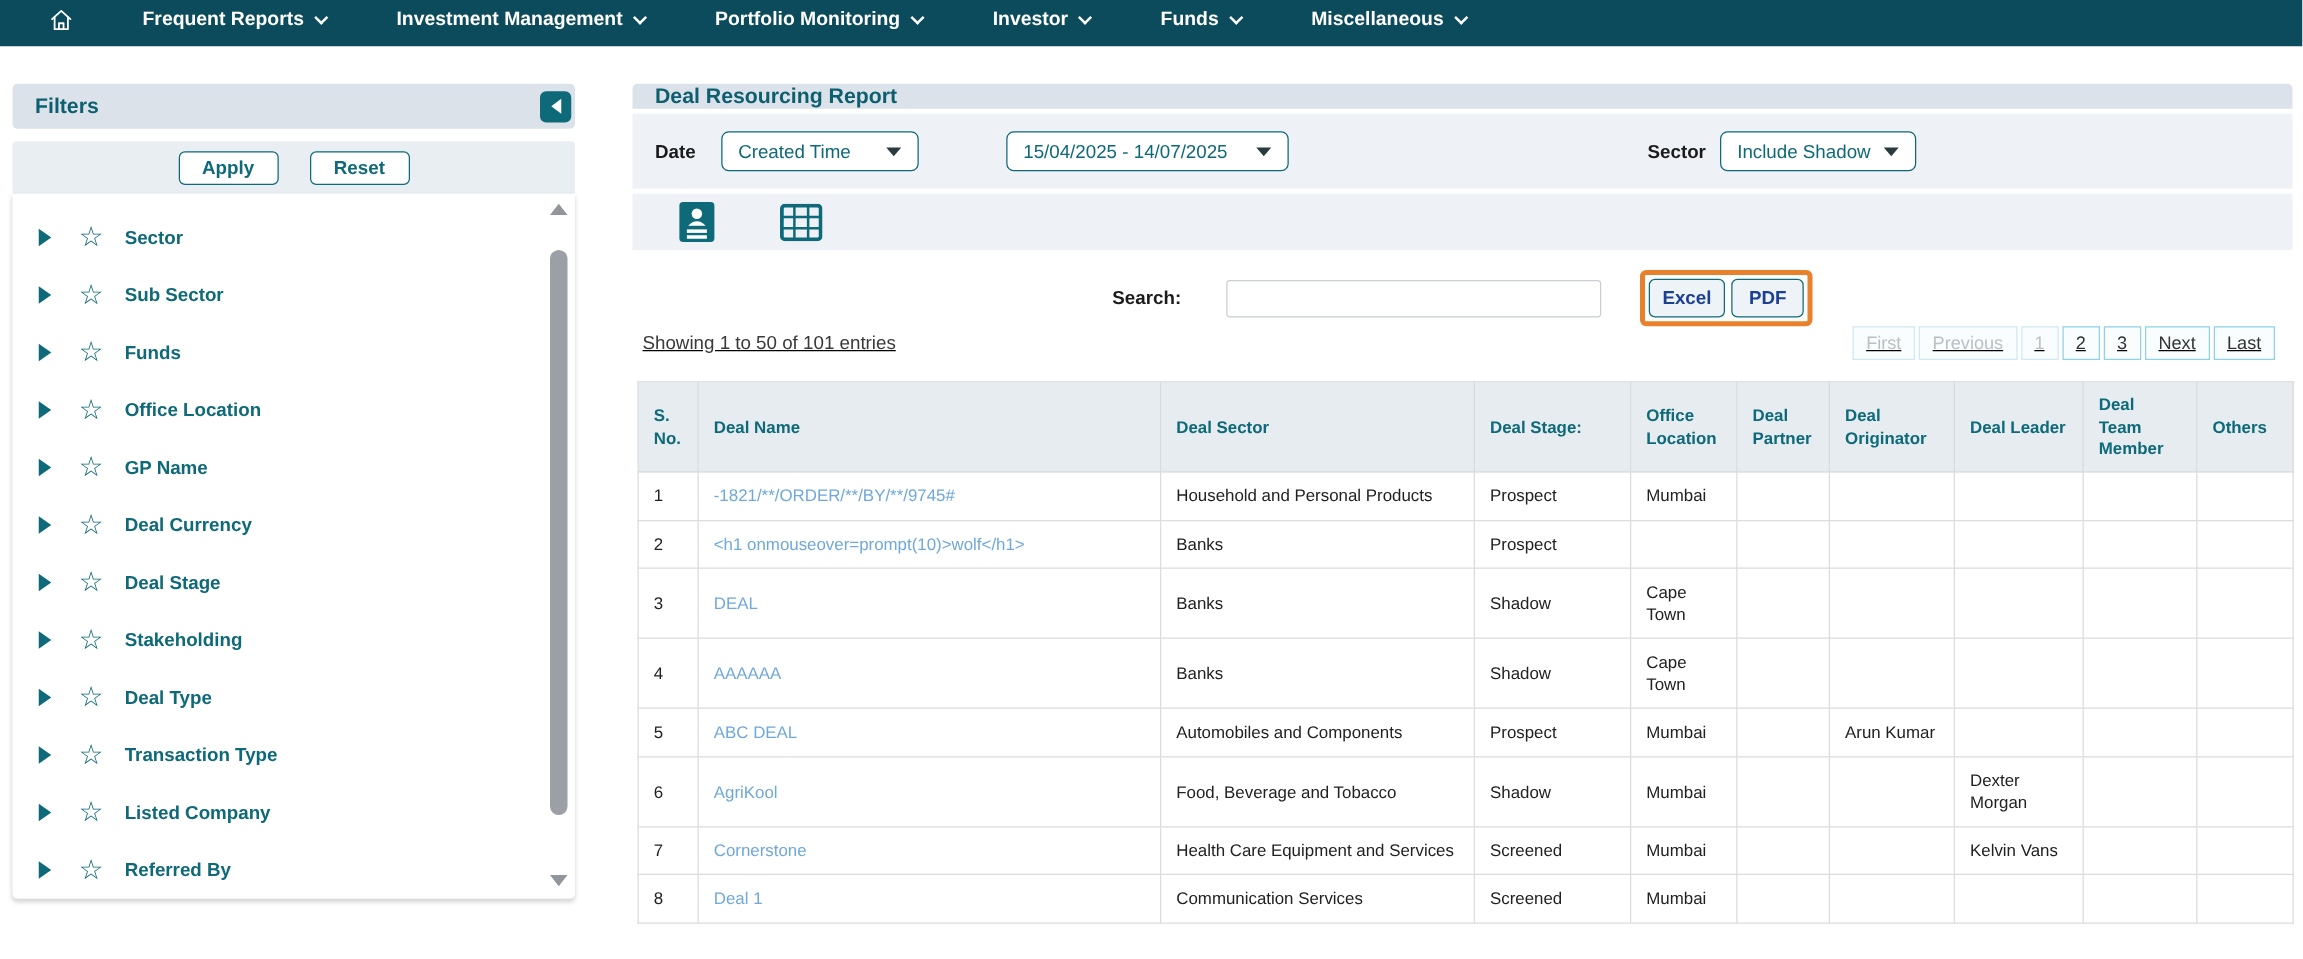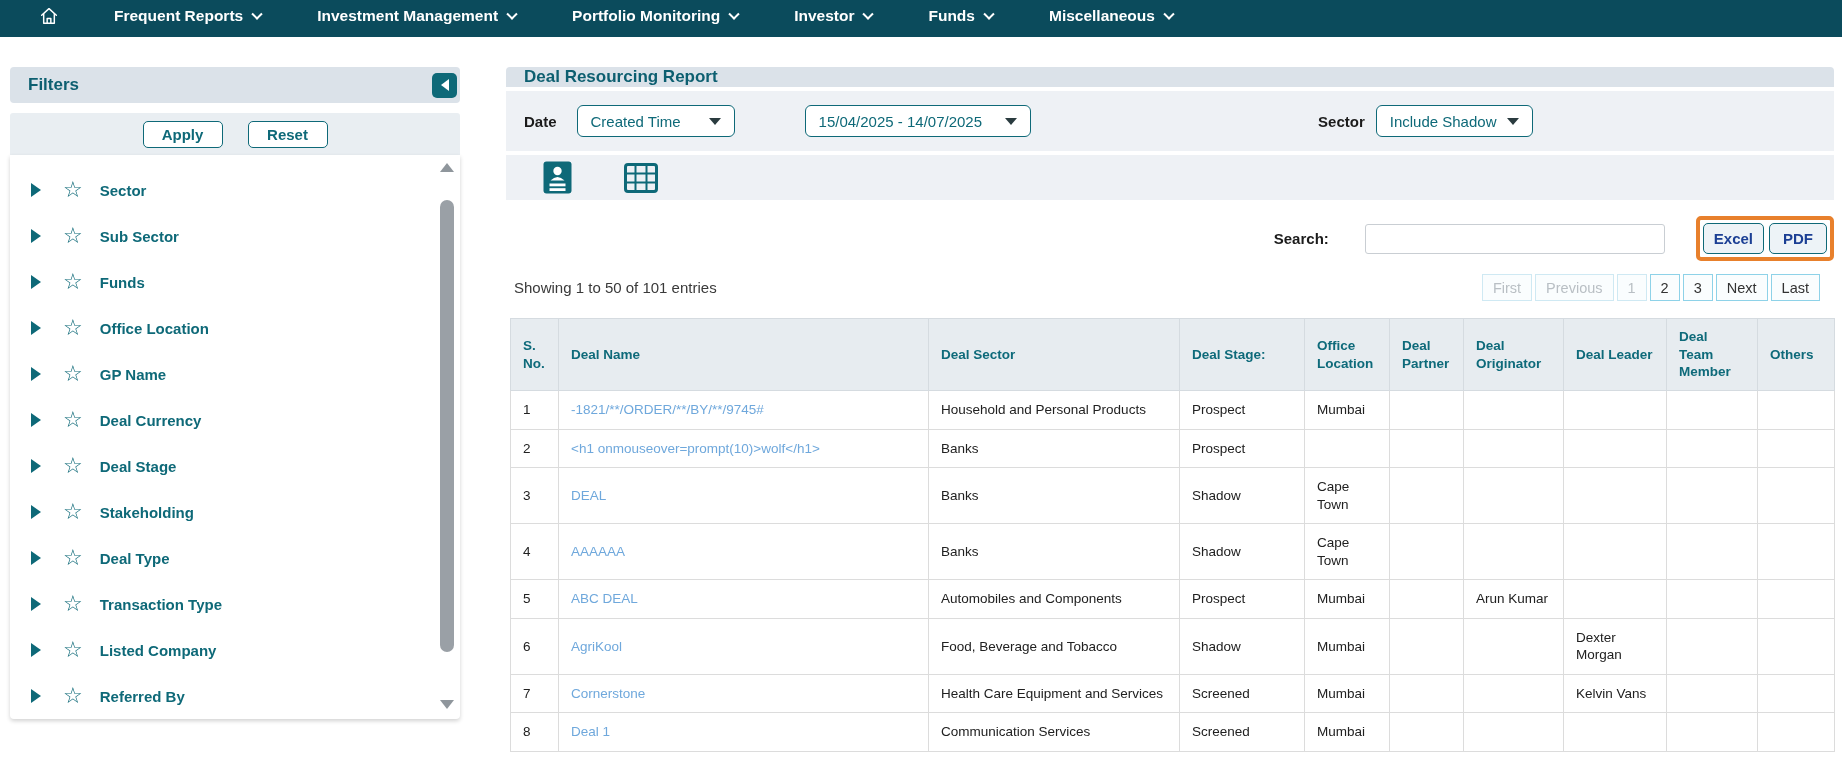--- a/index.html
+++ b/index.html
@@ -56,28 +56,28 @@
   .field-label { font-weight:bold; font-size:15px; color:#1b1b1b; }
   .dropdown { height:32px; background:#fff; border:1.5px solid #0e6978; border-radius:6px; display:flex;
               align-items:center; gap:11px; padding:0 13px; color:#0e6978; font-size:15px; cursor:pointer; white-space:nowrap; }
   .dd-caret { width:0; height:0; border-left:6px solid transparent; border-right:6px solid transparent;
               border-top:7px solid #2a3b3f; margin-top:1px; }
   .icons-row { margin-top:4px; height:45px; background:#eef1f5; display:flex; align-items:center;
                gap:52px; padding-left:37px; }
   .view-icon { display:flex; cursor:pointer; }
 
   .content { background:#fff; }
-  .search-row { margin-top:16px; display:flex; align-items:center; justify-content:flex-end;gap:28px; }
+  .search-row { margin-top:16px; display:flex; align-items:center; justify-content:center;gap:28px; }
   .search-label { font-weight:bold; font-size:15px; color:#1b1b1b; margin-right:8px; }
   .search-input { width:300px; height:30px; border:1px solid #c9ced3; border-radius:3px; font-size:14px;
                   padding:0 8px; font-family:inherit; }
   .export-box { margin-left:3px; border:4px solid #e8802c; border-radius:5px; padding:3px; display:flex; gap:5px; background:#fff; }
   .export-btn { min-width:58px; height:31px; background:#edf3f7; border:1.5px solid #0e6978; border-radius:5px;
                 color:#1b3f94; font-weight:bold; font-size:15px; cursor:pointer; font-family:inherit; padding:0 10px; }
-  .meta-row { margin-top:13px; display:flex; align-items:center; justify-content:space-between; padding:0 14px 0 8px; }
+  .meta-row { display:flex; align-items:center; justify-content:space-between; padding:0 14px 0 8px;text-decoration:underline; }
   .showing { font-size:15px; color:#3a3a3a; }
   .pagination { display:flex; gap:3px; }
   .page-btn { height:27px; min-width:28px; padding:0 10px; font-size:14.5px; background:#fafdfe;
               border:1px solid #8ed2e8; color:#333; cursor:pointer; font-family:inherit; }
   .page-btn.disabled { color:#b9bfc4; border-color:#cfe9f3; cursor:default;text-align:right; }
 
   .deal-table { margin-top:17px; margin-left:4px; border-collapse:collapse; table-layout:fixed; width:1324px; }
   .deal-table th { background:#e7ecf0; color:#0e6a7a; font-size:13.5px; font-weight:bold; text-align:left;
                    padding:8px 12px; height:72px; vertical-align:middle; border:1px solid #d5dbe0; line-height:1.3; }
   .deal-table td { font-size:13.5px; color:#212121; padding:10px 12px; border:1px solid #dcdcdc;

